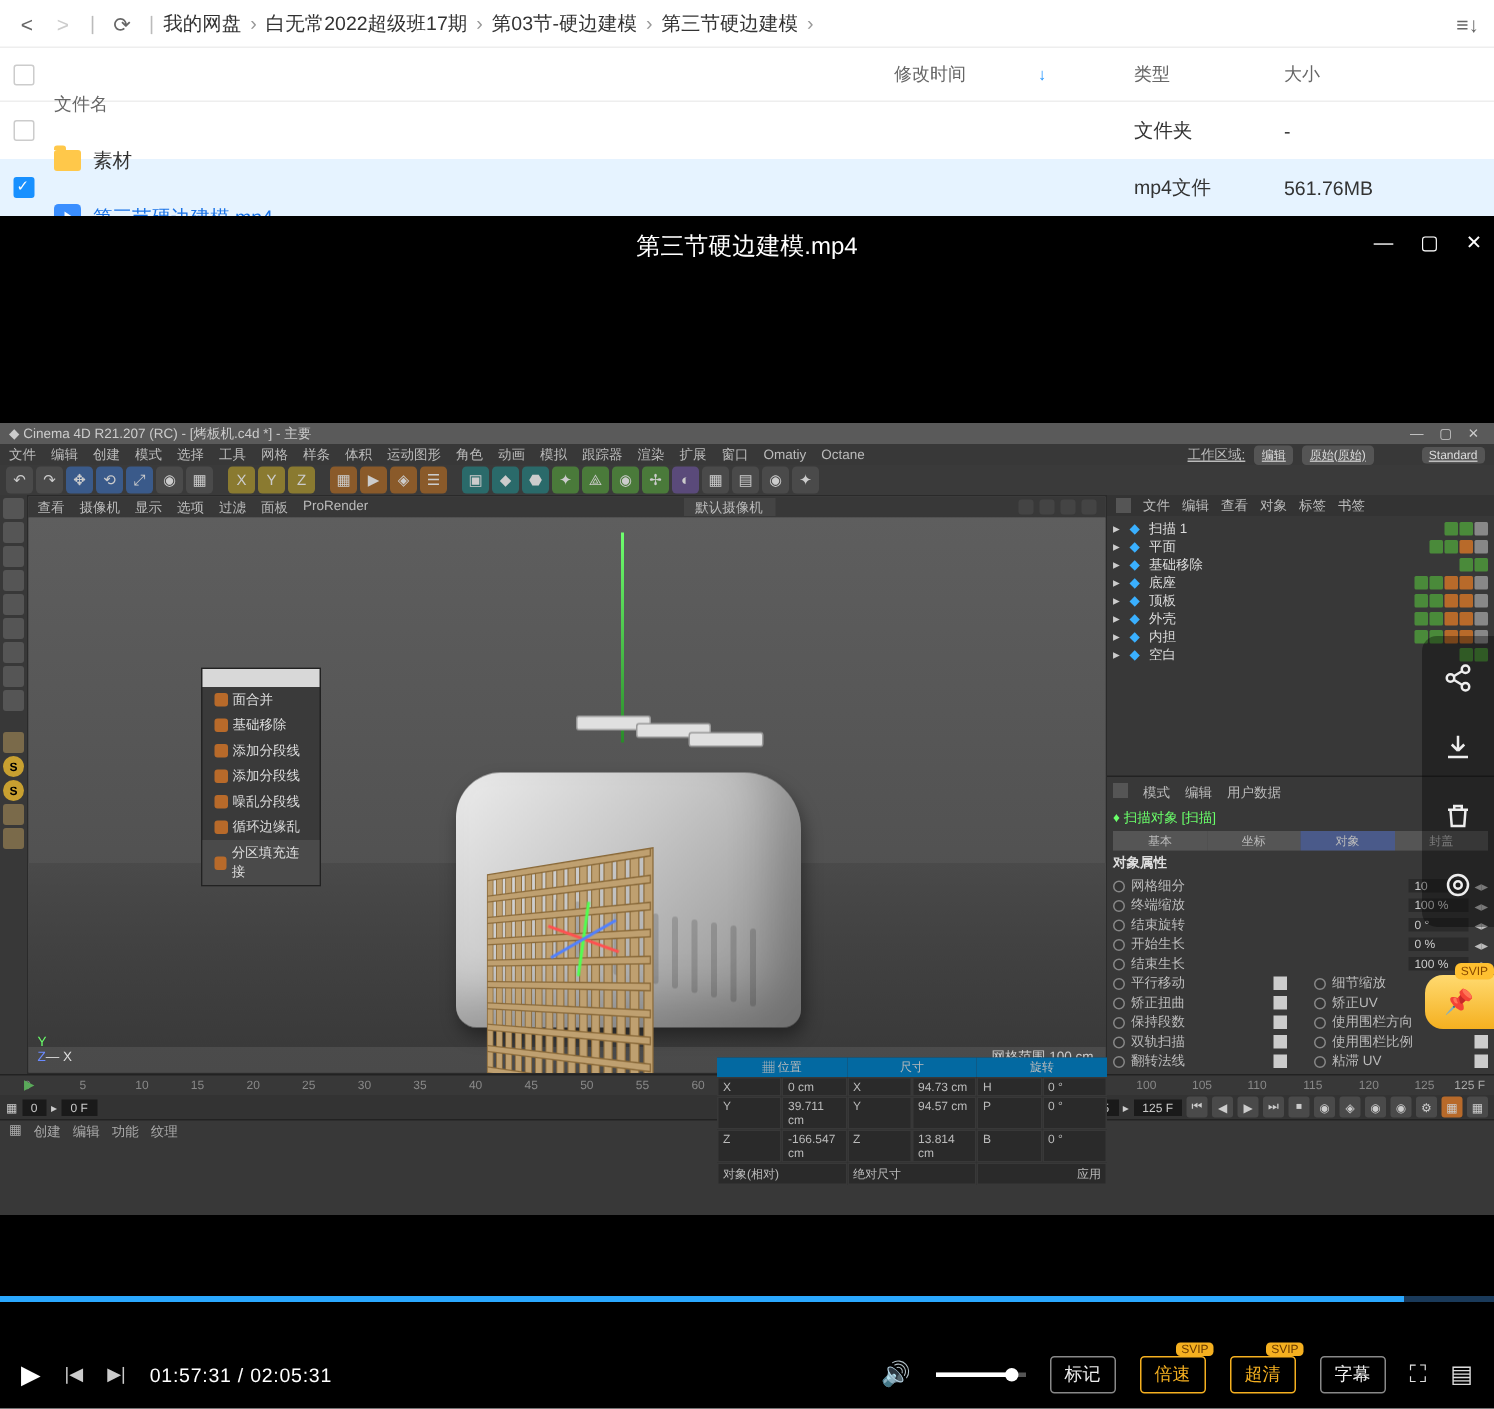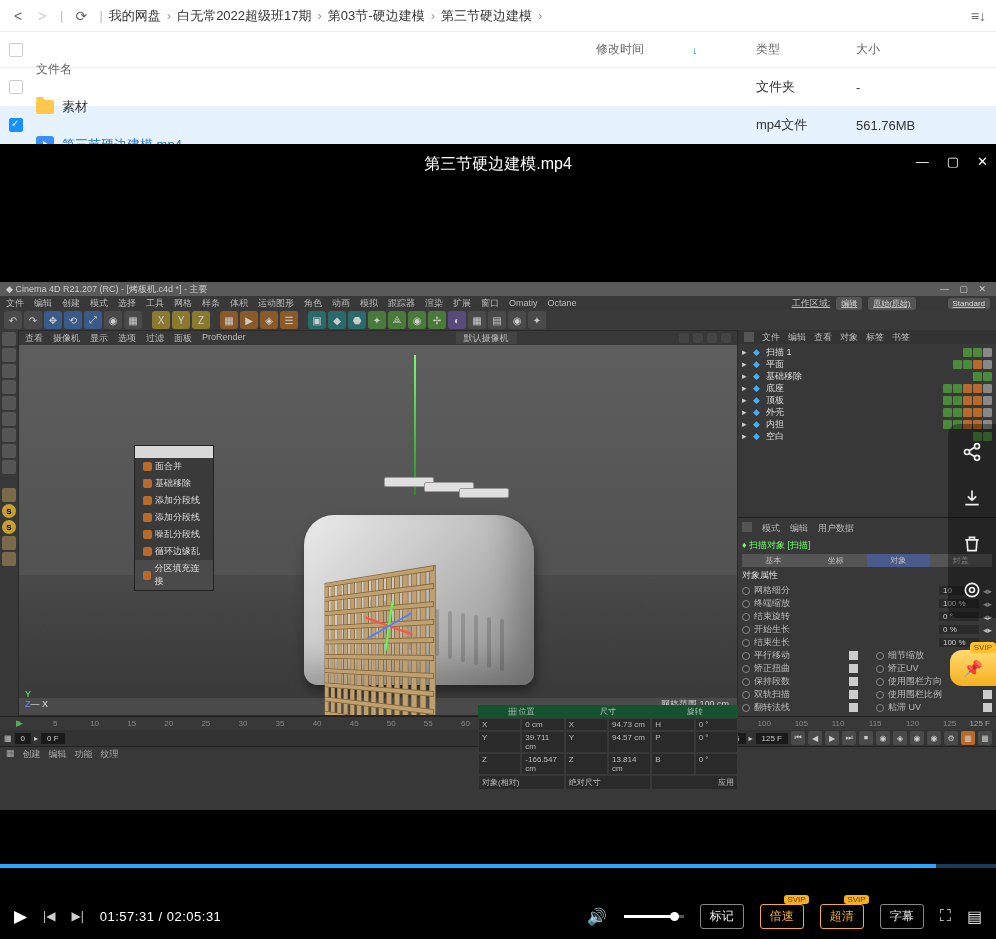--- a/index.html
+++ b/index.html
@@ -85,21 +85,21 @@
 .attr-sub{display:flex;background:#444;font-size:8px;} .attr-sub .t{flex:1;text-align:center;padding:1px;background:#555;} .attr-sub .t.act{background:#4a5a8a;}
 .prop{display:flex;align-items:center;height:13px;gap:4px;} .prop .rb{width:8px;height:8px;border:1px solid #888;border-radius:50%;background:#333;}
 .prop .lbl{flex:1;color:#bbb;} .prop .val{background:#2a2a2a;padding:0 4px;color:#ccc;min-width:40px;font-size:8px;} .prop .ck{width:9px;height:9px;background:#ccc;}
 .bottom { position:absolute; left:0; right:0; bottom:0; height:94px; background:#383838; }
 .tl { height:14px; display:flex; align-items:center; font-size:8px; color:#888; padding:0 16px; position:relative; border-top:1px solid #222;}
 .tl .tick{flex:1;text-align:left;} .tl .arrow{position:absolute;left:16px;top:1px;color:#5aaa5a;font-size:9px;} .tl .nf{position:absolute;right:6px;color:#aaa;}
 .tctl{height:16px;display:flex;align-items:center;gap:3px;padding:0 4px;background:#333;font-size:8px;color:#ccc;}
 .tctl .fld{background:#1a1a1a;padding:1px 6px;} .tctl .pb{width:14px;height:14px;background:#4a4a4a;border-radius:2px;display:flex;align-items:center;justify-content:center;}
 .mat-row{height:14px;display:flex;gap:8px;font-size:9px;color:#aaa;padding:1px 6px;border-top:1px solid #222;}
 .coords{position:absolute;right:258px;bottom:20px;width:260px;font-size:8px;color:#bbb;}
-.coords .hd{display:flex;background:#333;} .coords .hd .c{flex:1;text-align:center;padding:1px;background:#14532d;}
+.coords .hd{display:flex;background:#333;} .coords .hd .c{flex:1;text-align:center;padding:1px;background:#0369a1;}
 .coords .rw{display:flex;} .coords .rw .c{flex:1;background:#2a2a2a;padding:1px 3px;border:1px solid #383838;}
 .side-tools { position:absolute; right:0; top:280px; width:48px; display:flex; flex-direction:column; gap:18px; align-items:center; background:rgba(0,0,0,.35); padding:14px 0; border-radius:10px 0 0 10px;}
 .side-tools .b{width:28px;height:28px;color:#e8e8e8;display:flex;align-items:center;justify-content:center;cursor:pointer;font-size:18px;}
 .svip{position:absolute;right:0;top:506px;width:46px;height:36px;background:linear-gradient(#ffda70,#f5b020);border-radius:12px 0 0 12px;display:flex;align-items:center;justify-content:center;}
 .svip .pin{color:#8a5a00;font-size:16px;}
 .svip .tag{position:absolute;top:-8px;right:0;background:#ffc030;color:#8a4a00;font-size:8px;padding:1px 4px;border-radius:4px;}
 .progress{position:absolute;left:0;right:0;top:720px;height:4px;background:#1a3a5a;}
 .progress .done{height:100%;width:94%;background:#2aa8ff;}
 .controls{position:absolute;left:0;right:0;bottom:0;height:46px;display:flex;align-items:center;padding:0 14px;gap:16px;color:#fff;font-size:13px;}
 .controls .play{font-size:17px;cursor:pointer;} .controls .skip{font-size:12px;cursor:pointer;color:#ccc;}
@@ -458,21 +458,21 @@
               <span>编辑</span>
               <span>用户数据</span>
             </div>
           <div style="color:#6aff6a;padding:2px 0"><span style="color:#6aff6a">♦ </span><span>扫描对象 [扫描]</span></div>
           <div class="attr-sub">
               <div class="t">基本</div>
               <div class="t">坐标</div>
               <div class="t act">对象</div>
               <div class="t">封盖</div>
             </div>
-          <div style="padding:2px 0;font-weight:normal;color:#ddd">对象属性</div>
+          <div style="padding:2px 0;font-weight:bold;color:#ddd">对象属性</div>
           <div id="props">
               <div class="prop">
                 <span class="rb"></span>
                 <span class="lbl">网格细分</span>
                 <span class="val">10</span>
                 <span>◂▸</span>
               </div>
               <div class="prop">
                 <span class="rb"></span>
                 <span class="lbl">终端缩放</span>

